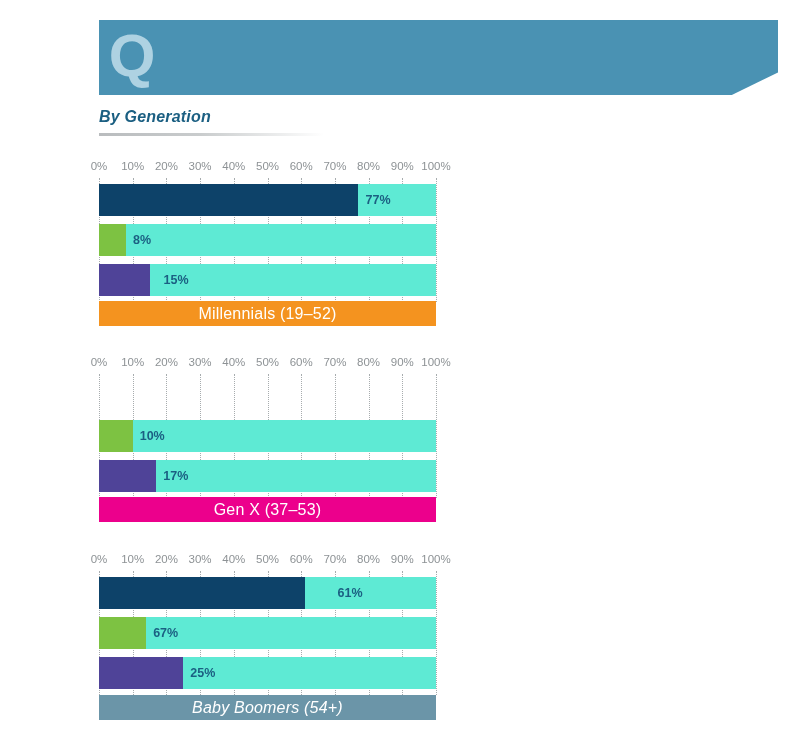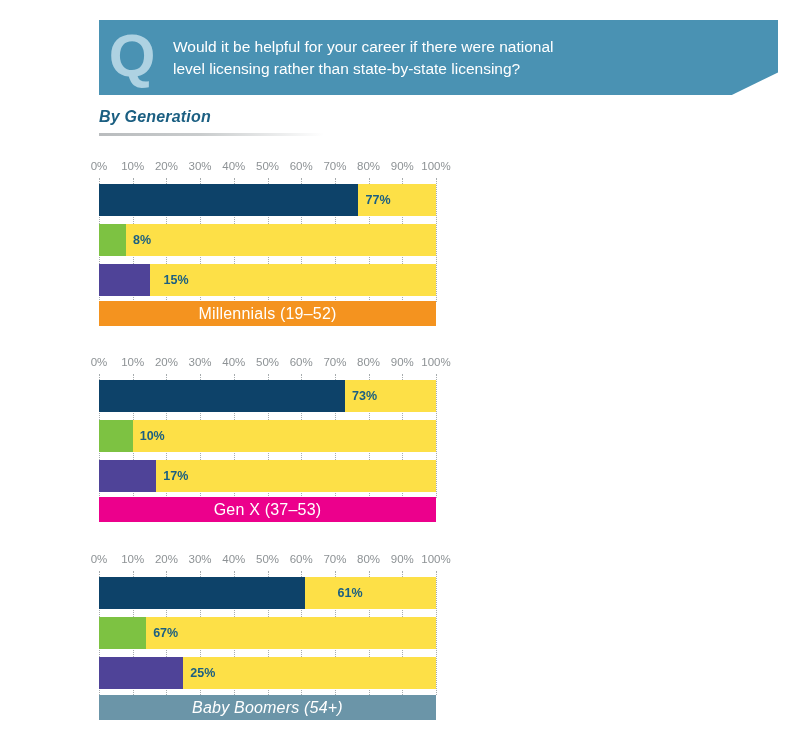--- a/index.html
+++ b/index.html
@@ -108,21 +108,21 @@
     bottom: 0;
     width: 1px;
     border-left: 1px dotted #a7acae;
   }
 
   .bar-row {
     position: absolute;
     left: 0;
     width: 100%;
     height: 32px;
-    background: #fde047;
+    background: #5eead4;
   }
   .bar-row.r0 { top: 6px; }
   .bar-row.r1 { top: 46px; }
   .bar-row.r2 { top: 86px; }
 
   .bar-fill {
     position: absolute;
     left: 0;
     top: 0;
     bottom: 0;
@@ -153,22 +153,20 @@
   }
   #gen-banner-0 { top: 301px; }
   #gen-banner-1 { top: 497px; }
   #gen-banner-2 { top: 695px; font-style: italic; }
 </style>
 </head>
 <body>
 
 <div id="question-banner">
   <div id="q-glyph">Q</div>
-  <div id="question-text">Would it be helpful for your career if there were national
-level licensing rather than state-by-state licensing?</div>
 </div>
 
 <div id="section-title-wrap">
   <div id="section-title">By Generation</div>
   <div id="section-rule"></div>
 </div>
 
 <div class="chart-block" id="chart-0">
     <div class="axis-row">
       <span class="axis-tick" style="left: 0px;">0%</span>
@@ -228,24 +226,20 @@
       <div class="gridline" style="left: 33.7px;"></div>
       <div class="gridline" style="left: 67.4px;"></div>
       <div class="gridline" style="left: 101.1px;"></div>
       <div class="gridline" style="left: 134.8px;"></div>
       <div class="gridline" style="left: 168.5px;"></div>
       <div class="gridline" style="left: 202.2px;"></div>
       <div class="gridline" style="left: 235.9px;"></div>
       <div class="gridline" style="left: 269.6px;"></div>
       <div class="gridline" style="left: 303.3px;"></div>
       <div class="gridline" style="left: 337px;"></div>
-      <div class="bar-row r0">
-        <div class="bar-fill" style="width: 246.01px; background: rgb(13, 66, 105);"></div>
-        <div class="bar-value" style="left: 246.01px;">73%</div>
-      </div>
       <div class="bar-row r1">
         <div class="bar-fill" style="width: 33.7px; background: rgb(125, 194, 66);"></div>
         <div class="bar-value" style="left: 33.7px;">10%</div>
       </div>
       <div class="bar-row r2">
         <div class="bar-fill" style="width: 57.29px; background: rgb(79, 67, 152);"></div>
         <div class="bar-value" style="left: 57.29px;">17%</div>
       </div>
     </div>
   </div>

